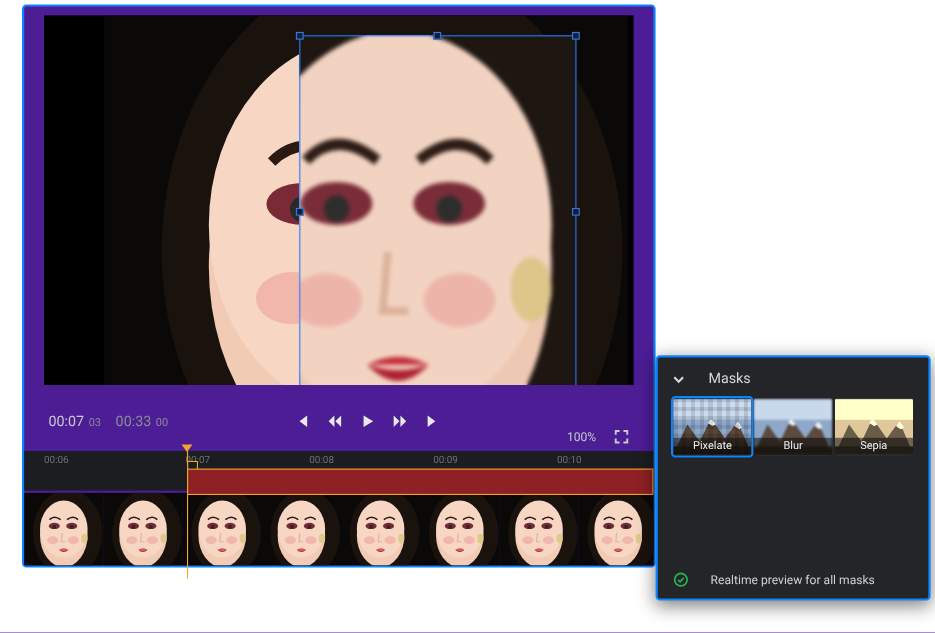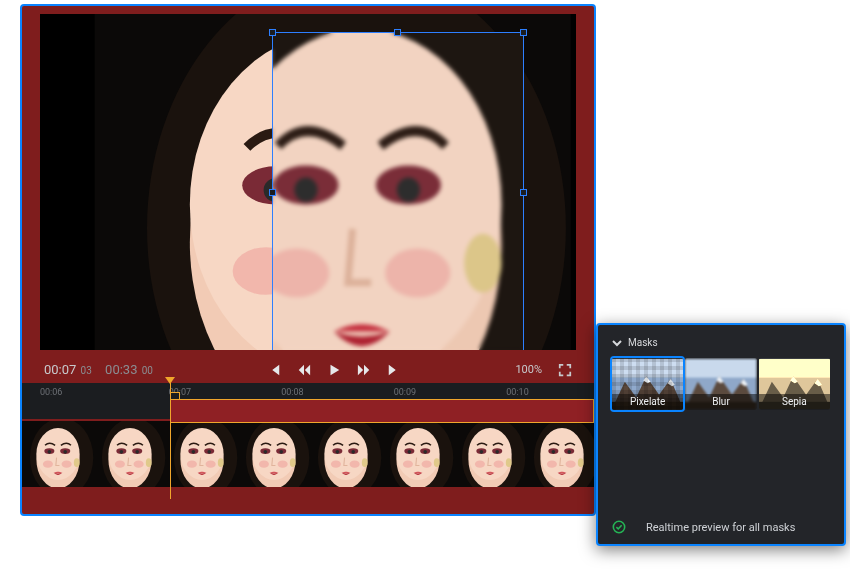--- a/index.html
+++ b/index.html
@@ -8,21 +8,21 @@
     background: #fff;
     width: 850px;
     height: 575px;
     position: relative;
     overflow: hidden;
   }
   .editor-window {
     position: absolute;
     left: 20px; top: 4px;
     width: 576px; height: 512px;
-    background: #7f1d1d;
+    background: #4c1d95;
     border: 2px solid #0a84ff;
     border-radius: 4px;
     display: flex;
     flex-direction: column;
     padding-top: 8px;
   }
   .preview-area {
     margin: 0 18px;
     height: 336px;
     background: #000;
@@ -56,21 +56,21 @@
   .time-left .frames { font-size: 10px; color: #8a8d92; margin-left: 1px; }
   .time-total { margin-left: 10px; color: #8a8d92; }
   .play-controls {
     display: flex; gap: 16px; align-items: center;
   }
   .ctrl-ic {
     width: 14px; height: 14px;
     fill: #e6e8ea;
     cursor: pointer;
   }
-  .controls-right { display: flex; gap: 16px; }
+  .controls-right { display: flex; align-items:center; gap: 16px; margin-top: 28px; }
   .zoom { font-size: 11px; color:#c7c9cc; }
   .fs-ic { width:14px; height:14px; stroke:#c7c9cc; stroke-width:2; fill:none; cursor:pointer; }
   .timeline {
     height: 36px;
     background: #1b1d20;
     position: relative;
     font-size: 9px;
     color: #6d7075;
     padding: 0 18px;
   }
@@ -122,22 +122,22 @@
     width: 250px;
     height: 223px;
     background:#232529;
     border:2px solid #0a84ff;
     border-radius:4px;
     box-shadow: 0 4px 16px rgba(0,0,0,0.5);
     padding: 12px 14px 10px 14px;
     color:#d6d8db;
   }
   .masks-header {
-    display:flex; align-items:center; gap:6px;
-    font-size:10px;
+    display:flex; align-items:center; gap:22px;
+    font-size:13px;
     margin-bottom:10px;
   }
   .chev { width:10px; height:10px; stroke:#d6d8db; stroke-width:2; fill:none; }
   .mask-grid {
     display:grid;
     grid-template-columns: repeat(3, 1fr);
     gap: 10px 2px;
   }
   .mask-item {
     position:relative;

